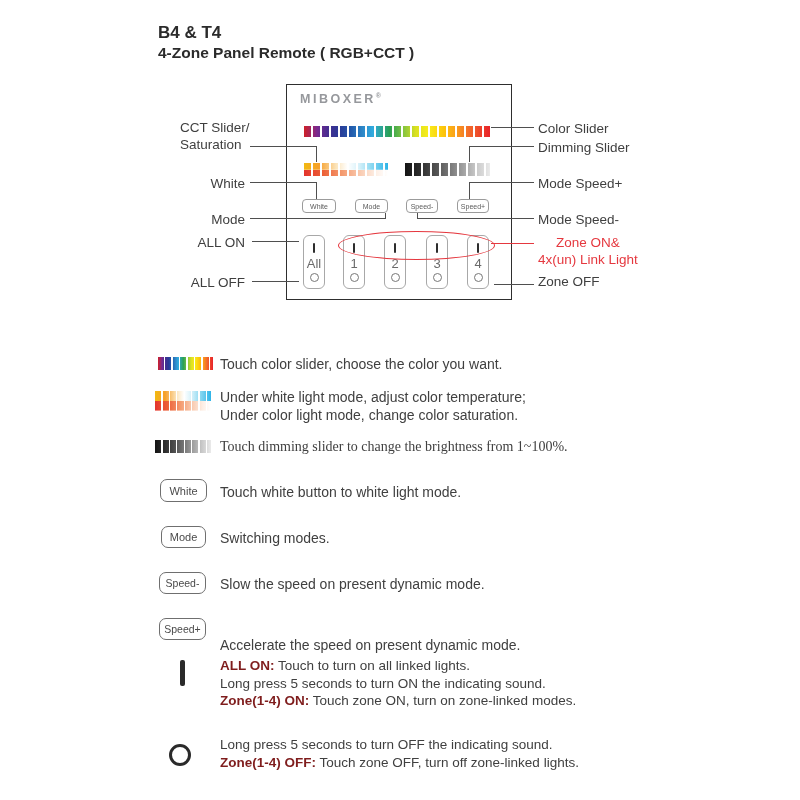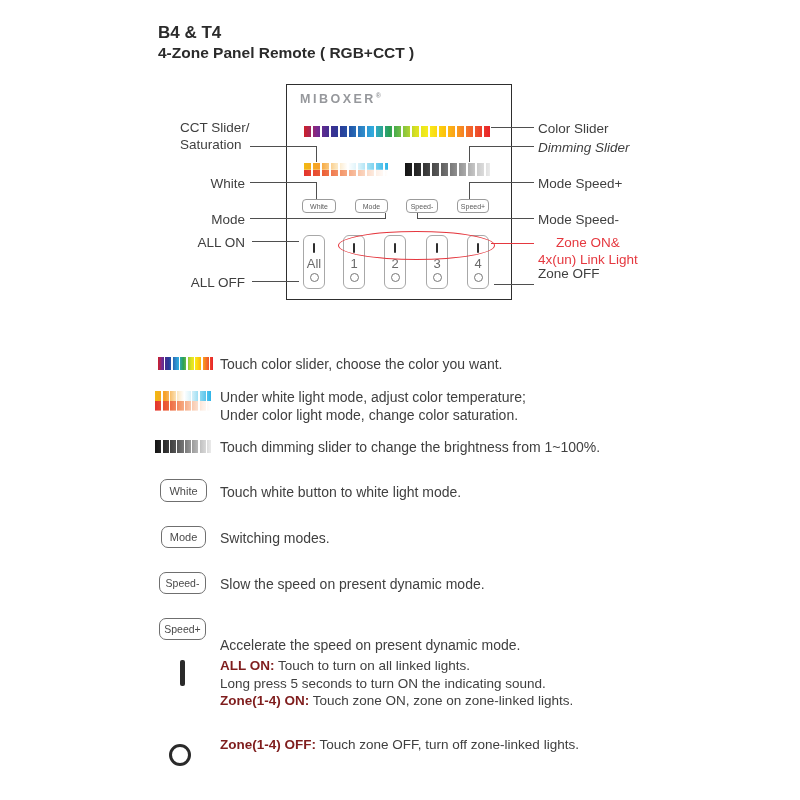--- a/index.html
+++ b/index.html
@@ -135,58 +135,59 @@
   <div class="lbl" style="left:180px;top:119px;">
     <div>CCT Slider/</div>
       <div>Saturation</div>
   </div>
   <div class="lbl r" style="left:150px;top:175px;">White</div>
   <div class="lbl r" style="left:150px;top:211px;">Mode</div>
   <div class="lbl r" style="left:150px;top:234px;">ALL ON</div>
   <div class="lbl r" style="left:150px;top:274px;">ALL OFF</div>
 
   <div class="lbl" style="left:538px;top:120px;">Color Slider</div>
-  <div class="lbl" style="left:538px;top:139px;font-style:italic;">Dimming Slider</div>
+  <div class="lbl" style="left:538px;top:139px;">Dimming Slider</div>
   <div class="lbl" style="left:538px;top:175px;">Mode Speed+</div>
   <div class="lbl" style="left:538px;top:211px;">Mode Speed-</div>
   <div class="lbl red-text" style="left:538px;top:234px;">
     <div>Zone ON&amp;</div>
       <div>4x(un) Link Light</div>
   </div>
-  <div class="lbl" style="left:538px;top:265px;text-align:right;">Zone OFF</div>
+  <div class="lbl" style="left:538px;top:273px;text-align:right;">Zone OFF</div>
 
   <div class="slider mini color-grad" style="left:158px;top:357px;width:55px;height:13px;"></div>
   <div class="lg-text" style="top:355px;">Touch color slider, choose the color you want.</div>
 
   <div class="slider mini cct-grad" style="left:155px;top:391px;width:56px;height:20px;"></div>
   <div class="lg-text" style="top:388px;">
     <div>Under white light mode, adjust color temperature;</div>
       <div>Under color light mode, change color saturation.</div>
   </div>
 
   <div class="slider mini dim-grad" style="left:155px;top:440px;width:56px;height:13px;"></div>
-  <div class="lg-text" style="top:438px;">Touch dimming slider to change the brightness from 1~100%.</div>
+  <div class="lg-text" style="top:438px;font-family:Liberation Serif, serif;">Touch dimming slider to change the brightness from 1~100%.</div>
 
   <div class="lgbtn" style="left:160px;top:479px;width:47px;height:23px;font-size:11px;">White</div>
   <div class="lg-text" style="top:483px;">Touch white button to white light mode.</div>
 
   <div class="lgbtn" style="left:161px;top:526px;width:45px;height:22px;font-size:11px;">Mode</div>
   <div class="lg-text" style="top:529px;">Switching modes.</div>
 
   <div class="lgbtn" style="left:159px;top:572px;width:47px;height:22px;font-size:10.5px;">Speed-</div>
   <div class="lg-text" style="top:575px;">Slow the speed on present dynamic mode.</div>
 
   <div class="lgbtn" style="left:159px;top:618px;width:47px;height:22px;font-size:10.5px;">Speed+</div>
   <div class="lg-text" style="top:636px;">Accelerate the speed on present dynamic mode.</div>
 
   <div class="ibar"></div>
   <div class="lg-block" style="top:657px;">
     <div><b>ALL ON:</b><span> Touch to turn on all linked lights.</span></div>
     <div>Long press 5 seconds to turn ON the indicating sound.</div>
-    <div><b>Zone(1-4) ON:</b><span> Touch zone ON, zone on zone-linked lights.</span></div>
+    <div><b>Zone(1-4) ON:</b><span> Touch zone ON, turn on zone-linked modes.</span></div>
   </div>
 
   <div class="ocirc"></div>
   <div class="lg-block" style="top:736px;">
+    <div>Long press 5 seconds to turn OFF the indicating sound.</div>
     <div><b>Zone(1-4) OFF:</b><span> Touch zone OFF, turn off zone-linked lights.</span></div>
   </div>
 
 </div>
 
 </body></html>

